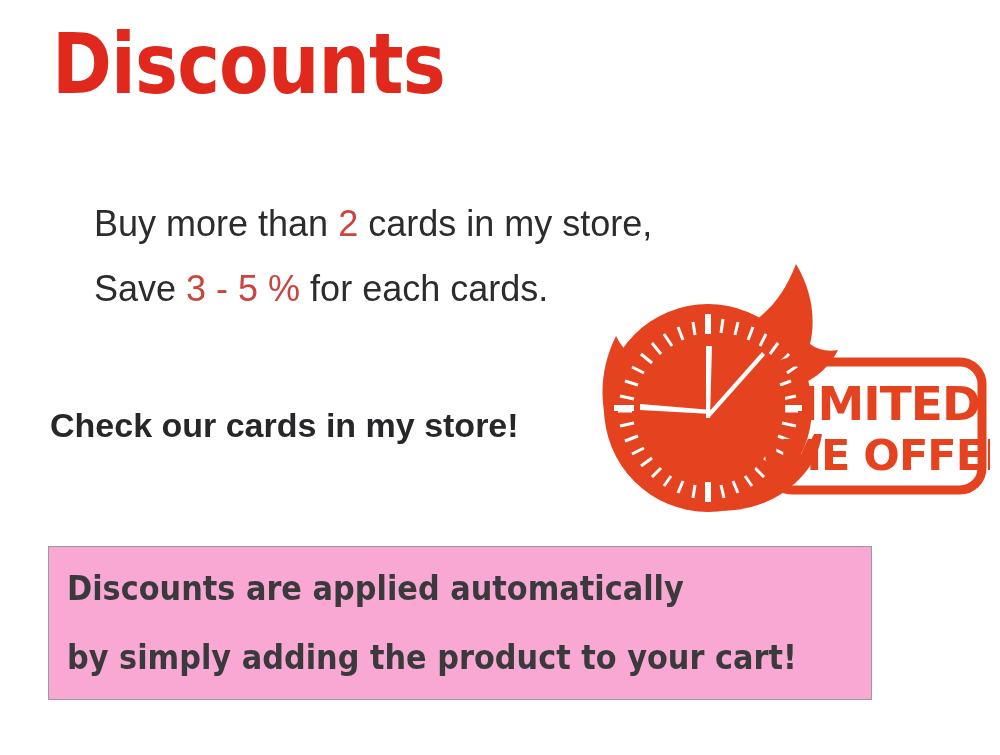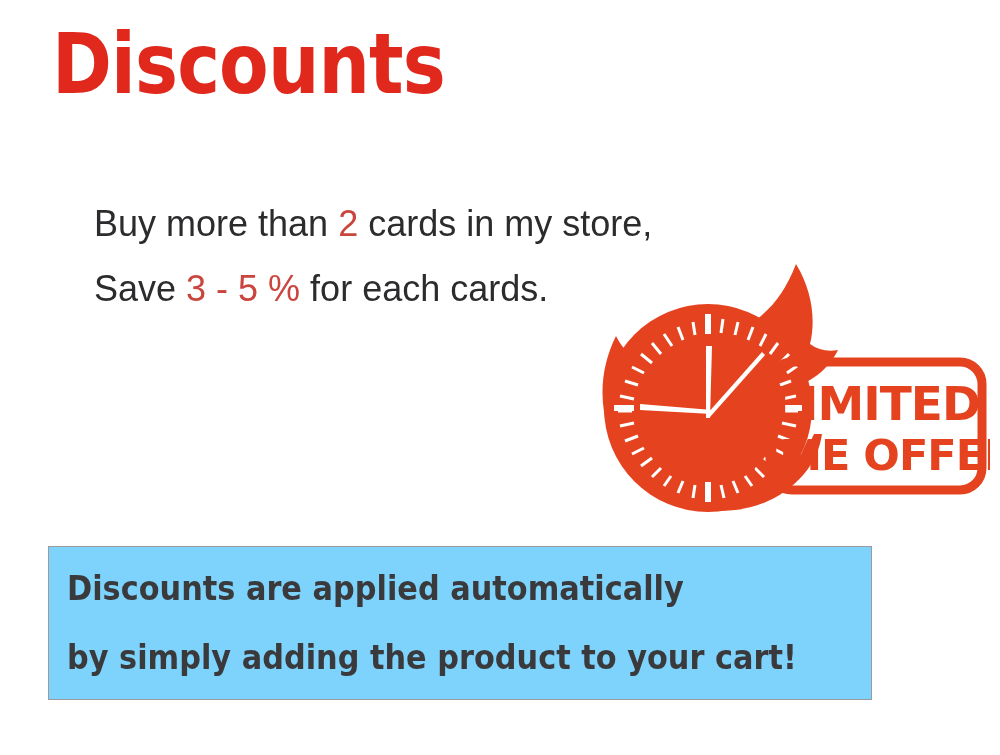--- a/index.html
+++ b/index.html
@@ -81,21 +81,21 @@
 
   
   #notice-box {
     position: absolute;
     left: 48px;
     top: 546px;
     width: 824px;
     height: 154px;
     box-sizing: border-box;
     border: 1px solid #9b9b9b;
-    background: #7dd3fc;
+    background: #f9a8d4;
   }
   .notice-line {
     position: absolute;
     left: 18px;
     font-family: "DejaVu Sans", sans-serif;
     font-weight: bold;
     font-size: 33px;
     line-height: 38px;
     color: #3a3a3c;
     transform: scaleX(0.92);
@@ -109,20 +109,21 @@
 <body>
 
 <div id="promo-card">
 
   <div id="title">Discounts</div>
 
   <div id="body-line-1" class="body-line"><span>Buy more than </span><span class="accent">2</span><span> cards in my store,</span></div>
 
   <div id="body-line-2" class="body-line"><span>Save </span><span class="accent">3 - 5 %</span><span> for each cards.</span></div>
 
+  <div id="cta-line">Check our cards in my store!</div>
 
   <div id="limited-offer-graphic">
     <svg width="390" height="258" viewBox="0 0 390 258" xmlns="http://www.w3.org/2000/svg">
 
       <g>
         <path fill="#e5431f" d="
           M 196 2
           C 186 28 174 44 156 58
           C 148 64 142 66 138 64
           C 136 62 136 56 140 48

